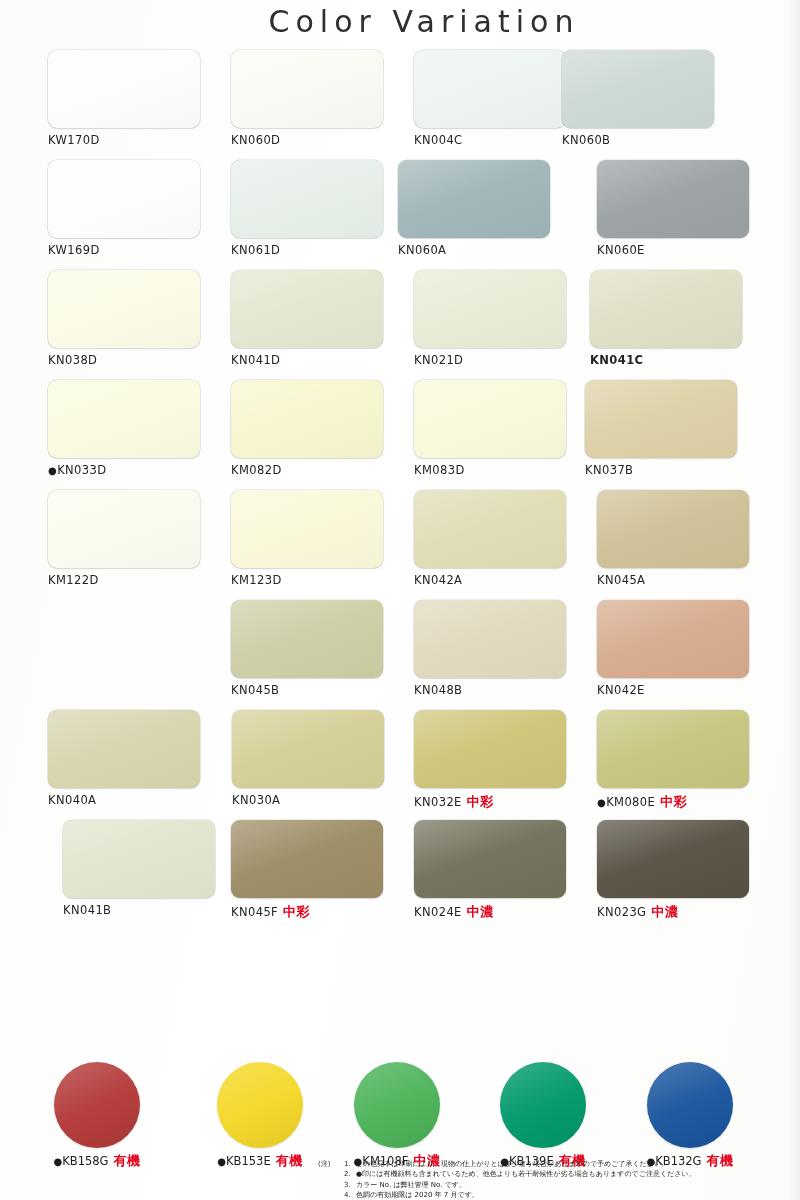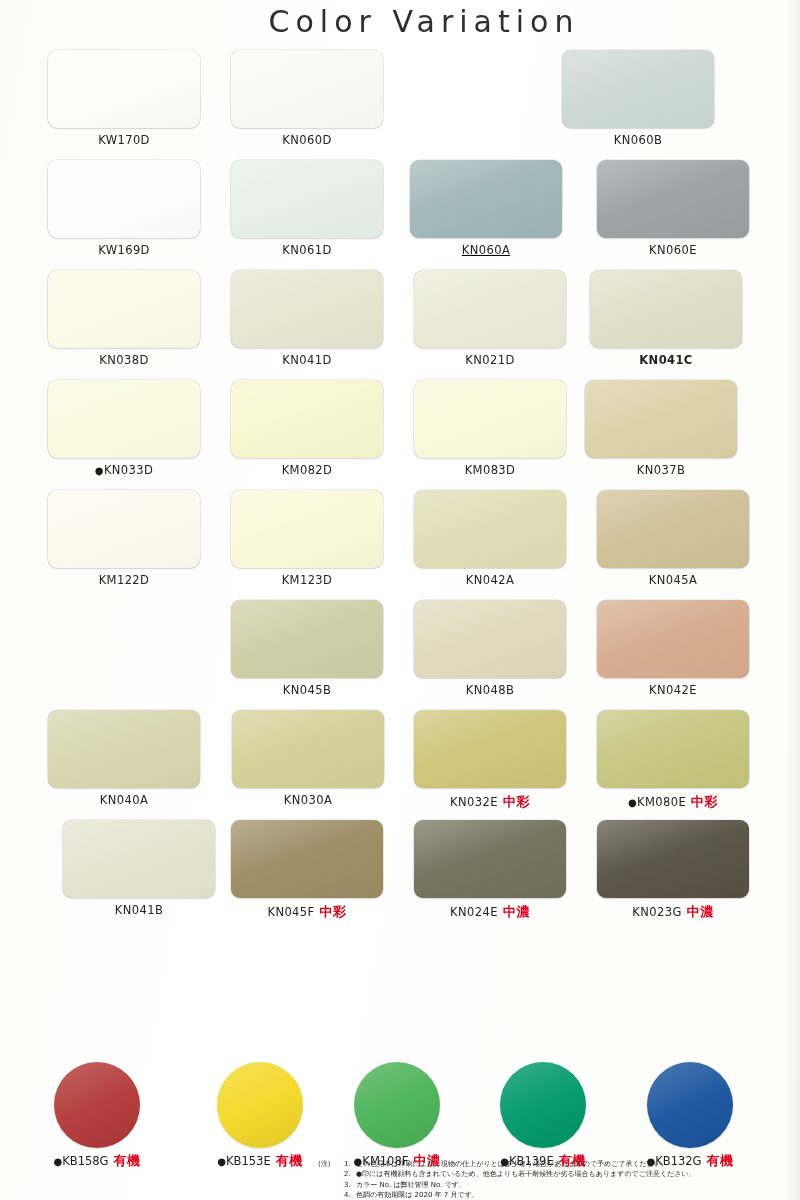--- a/index.html
+++ b/index.html
@@ -52,21 +52,20 @@
   .swatch {
     width: 152px;
     height: 78px;
     border-radius: 9px;
     box-shadow: 0 0 0 0.6px rgba(150,150,150,0.35),
                 0 1px 1.5px rgba(0,0,0,0.10);
     background-image: linear-gradient(160deg, rgba(255,255,255,0.30) 0%, rgba(255,255,255,0.04) 45%, rgba(0,0,0,0.025) 100%);
   }
   .caption {
     margin-top: 5px;
-    text-align: center;
     font-size: 11.5px;
     color: #232323;
     letter-spacing: 0.4px;
     white-space: nowrap;
     font-family: "DejaVu Sans", "Liberation Sans", sans-serif;
   }
   .bullet { font-size: 10px; color: #1b1b1b; }
   .tag {
     color: #e2001a;
     font-weight: 700;
@@ -139,35 +138,39 @@
   <div id="grid">
       <div class="row">
         <div class="cell" style="left: 48px;">
           <div class="swatch" style="background-color: rgb(253, 253, 251);"></div>
           <div class="caption"><span>KW170D</span></div>
         </div>
         <div class="cell" style="left: 231px;">
           <div class="swatch" style="background-color: rgb(250, 250, 245);"></div>
           <div class="caption"><span>KN060D</span></div>
         </div>
+        <div class="cell" style="left: 414px;">
+          <div class="swatch" style="background-color: rgb(238, 244, 240);"></div>
+          <div class="caption"><span>KN004C</span></div>
+        </div>
         <div class="cell" style="left: 562px;">
           <div class="swatch" style="background-color: rgb(204, 216, 212);"></div>
           <div class="caption"><span>KN060B</span></div>
         </div>
       </div>
       <div class="row">
         <div class="cell" style="left: 48px;">
           <div class="swatch" style="background-color: rgb(254, 254, 254);"></div>
           <div class="caption"><span>KW169D</span></div>
         </div>
         <div class="cell" style="left: 231px;">
           <div class="swatch" style="background-color: rgb(231, 239, 233);"></div>
           <div class="caption"><span>KN061D</span></div>
         </div>
-        <div class="cell" style="left: 410px; text-decoration: underline;">
+        <div class="cell" style="left: 398px;">
           <div class="swatch" style="background-color: rgb(159, 181, 184);"></div>
           <div class="caption"><span>KN060A</span></div>
         </div>
         <div class="cell" style="left: 597px;">
           <div class="swatch" style="background-color: rgb(155, 160, 163);"></div>
           <div class="caption"><span>KN060E</span></div>
         </div>
       </div>
       <div class="row">
         <div class="cell" style="left: 48px;">

